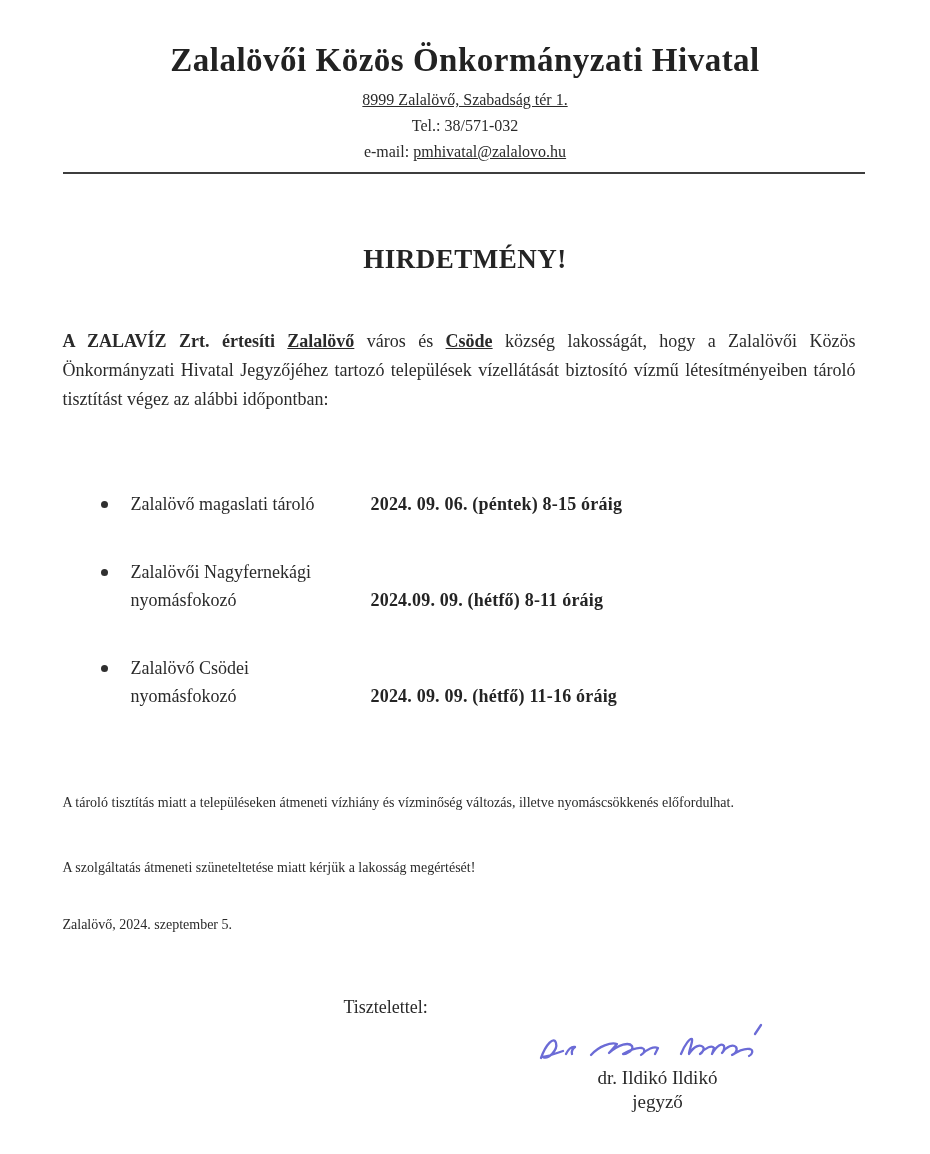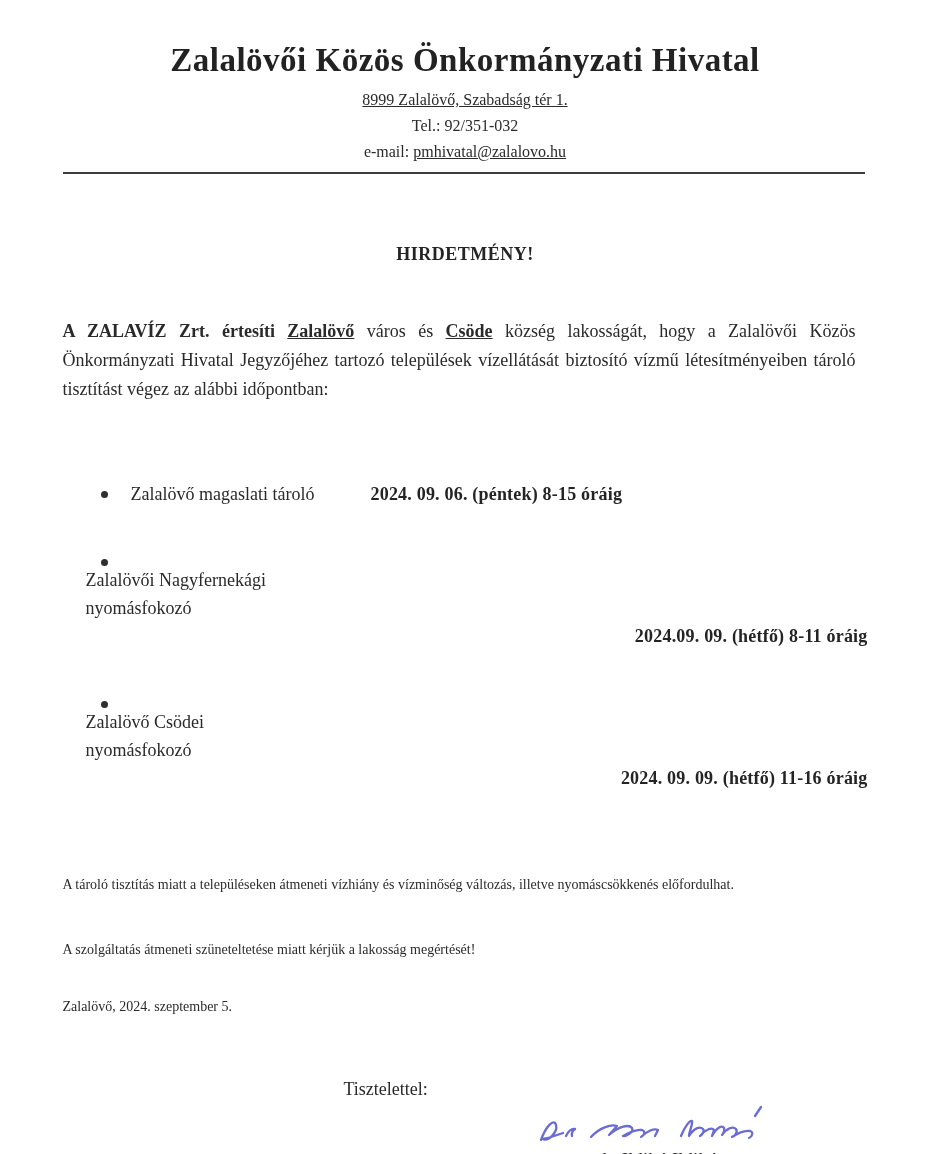--- a/index.html
+++ b/index.html
@@ -31,21 +31,21 @@
     height: 2px;
     background: #3d3d3d;
     margin: 7px 3px 0 0;
     border: none;
   }
 
   
   .doc-title {
     margin: 70px 0 0 0;
     text-align: center;
-    font-size: 18px;
+    font-size: 27px;
     font-weight: 700;
     letter-spacing: 0.5px;
     color: #242424;
   }
 
   
   .intro {
     margin: 52px 12px 0 0;
     font-size: 18px;
     line-height: 29px;
@@ -71,21 +71,21 @@
   .b-label {
     flex: 0 0 auto;
     width: 240px;
     margin-left: 23px;
   }
   .b-date {
     font-weight: 700;
     letter-spacing: 0.2px;
     color: #242424;
   }
-  .two-line { display: flex; flex-direction: column; }
+  .two-line { display: flex; }
   .two-line .b-date { align-self: flex-end; }
 
   
   .para {
     font-size: 14px;
     line-height: 29px;
     margin: 0;
   }
   .warning { margin-top: 78px; text-align: justify; }
   .apology { margin-top: 36px; }
@@ -106,21 +106,21 @@
   .signer-title { font-size: 19px; line-height: 24px; }
 </style>
 </head>
 <body>
 
 <div class="page">
 
   <div class="letterhead">
     <h1 class="org-name">Zalalövői Közös Önkormányzati Hivatal</h1>
     <p class="head-line u">8999 Zalalövő, Szabadság tér 1.</p>
-    <p class="head-line">Tel.: 92/351-032</p>
+    <p class="head-line">Tel.: 38/571-032</p>
     <p class="head-line"><span>e-mail: </span><span class="u">pmhivatal@zalalovo.hu</span></p>
   </div>
   <div class="head-rule"></div>
 
   <h2 class="doc-title">HIRDETMÉNY!</h2>
 
   <p class="intro"><strong>A ZALAVÍZ Zrt. értesíti </strong><strong class="u">Zalalövő</strong><span> város és </span><strong class="u">Csöde</strong><span> község lakosságát, hogy a Zalalövői Közös Önkormányzati Hivatal Jegyzőjéhez tartozó települések vízellátását biztosító vízmű létesítményeiben tároló tisztítást végez az alábbi időpontban:</span></p>
 
   <div class="schedule">
 

